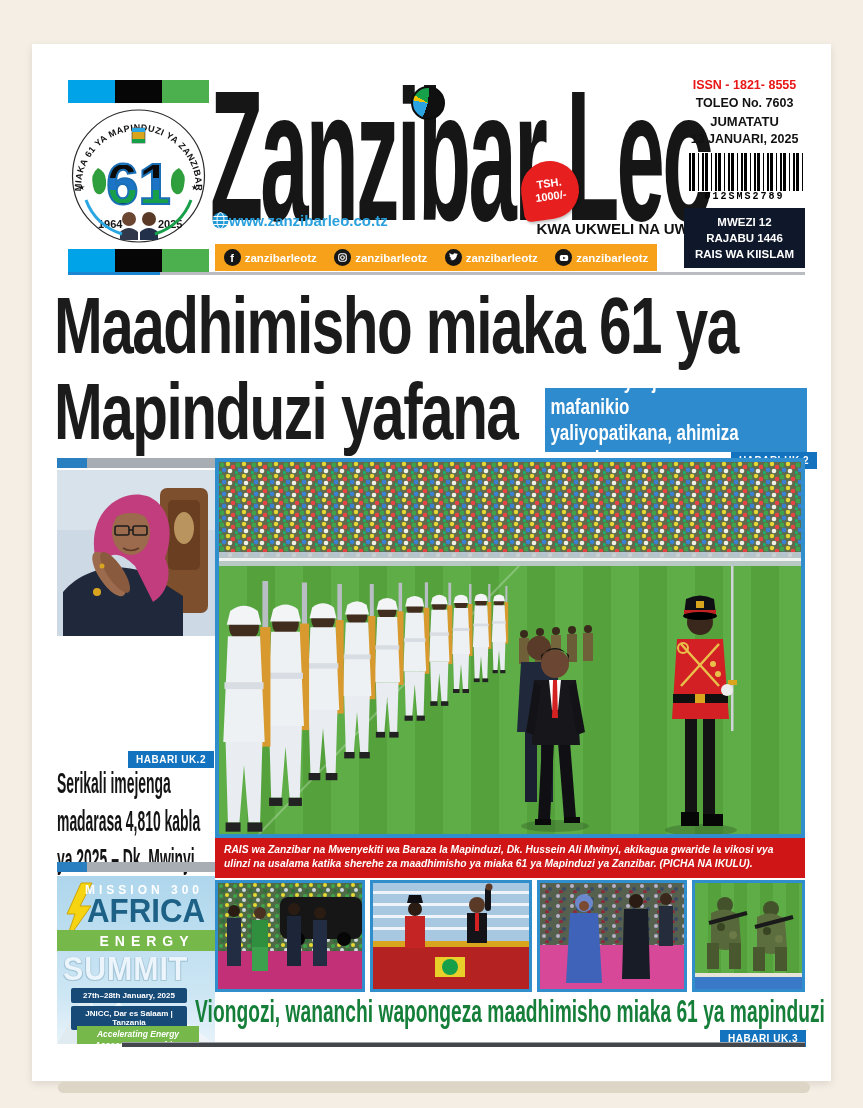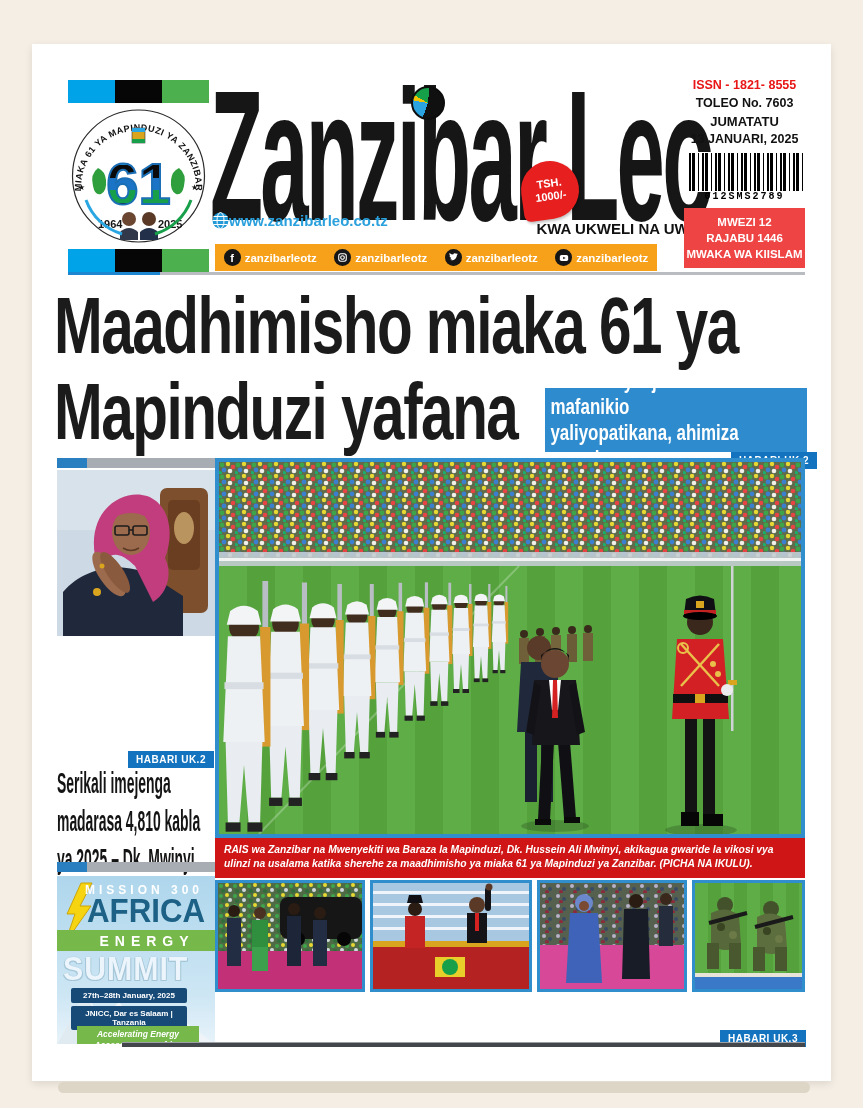--- a/index.html
+++ b/index.html
@@ -58,21 +58,21 @@
   .rcol{left:652px;width:121px;text-align:center;font-weight:bold;color:#111;}
   #issn{top:34px;color:#e81616;font-size:12.5px;}
   #toleo{top:52px;font-size:12.5px;}
   #day{top:70px;font-size:13px;}
   #date{top:88px;font-size:12.5px;}
   #barcode{left:656px;top:108px;width:117px;height:38px;
     background:repeating-linear-gradient(90deg,#000 0 2px,#fff 2px 3px,#000 3px 6px,#fff 6px 9px,#000 9px 10px,#fff 10px 13px);
     border:1px solid #fff;}
   #barcode-digits{left:652px;top:147px;width:121px;text-align:center;
     font-family:"Liberation Mono",monospace;font-size:10px;font-weight:bold;letter-spacing:2px;}
-  #islamic-box{left:652px;top:164px;width:121px;height:60px;background:#ef4444;
+  #islamic-box{left:652px;top:164px;width:121px;height:60px;background:#0f172a;
     color:#fff;font-weight:bold;font-size:11.5px;line-height:16px;text-align:center;
     display:flex;flex-direction:column;justify-content:center;}
   
   .headline{left:22px;color:#1b1b1b;font-weight:bold;font-size:80px;
     letter-spacing:-2px;transform:scaleX(.73);transform-origin:left top;white-space:nowrap;}
   #subhead-box{left:513px;top:344px;width:262px;height:64px;background:#2e8bcd;
     color:#fff;display:flex;align-items:center;}
   #subhead-text{font-weight:bold;font-size:22px;line-height:26px;width:330px;
     transform:scaleX(.77);transform-origin:left center;padding-left:7px;}
   .badge{background:#1473be;color:#fff;font-weight:bold;font-size:10px;
@@ -246,21 +246,21 @@
 
     <div class="abs rcol" id="issn">ISSN - 1821- 8555</div>
     <div class="abs rcol" id="toleo">TOLEO No.  7603</div>
     <div class="abs rcol" id="day">JUMATATU</div>
     <div class="abs rcol" id="date">13 JANUARI, 2025</div>
     <div class="abs" id="barcode"></div>
     <div class="abs" id="barcode-digits">012SMS2789</div>
     <div class="abs" id="islamic-box">
       <div>MWEZI 12</div>
       <div>RAJABU 1446</div>
-      <div>MWAKA WA KIISLAM</div>
+      <div>RAIS WA KIISLAM</div>
     </div>
   </div>
 
   <div class="abs headline" style="top:236px;">Maadhimisho miaka 61 ya</div>
   <div class="abs headline" style="top:322px;">Mapinduzi yafana</div>
 
   <div class="abs" id="subhead-box">
     <div id="subhead-text">Dk. Mwinyi ajivunia mafanikio yaliyopatikana, ahimiza amani</div>
   </div>
   <div class="abs badge" style="left:699px;top:408px;">HABARI UK.2</div>
@@ -565,18 +565,21 @@
           <circle cx="72" cy="48" r="4" fill="#394522"></circle>
             <circle cx="84" cy="56" r="4" fill="#6b7a46"></circle>
           <rect x="58" y="64" width="12" height="24" fill="#4a5830"></rect>
             <rect x="80" y="64" width="12" height="24" fill="#4a5830"></rect>
           <line x1="60" y1="44" x2="98" y2="34" stroke="#1a1a1a" stroke-width="4"></line>
         </g>
       </svg>
     </div>
   </div>
 
+  <div class="abs" id="bottom-headline-wrap">
+    <div id="bottom-headline">Viongozi, wananchi wapongeza maadhimisho miaka 61 ya mapinduzi</div>
+  </div>
   <div class="abs badge" id="bottom-tag">HABARI UK.3</div>
   <div class="abs" id="bottom-rule"></div>
 
 </div>
 
 <div id="paper-shadow"></div>
 
 </body></html>

